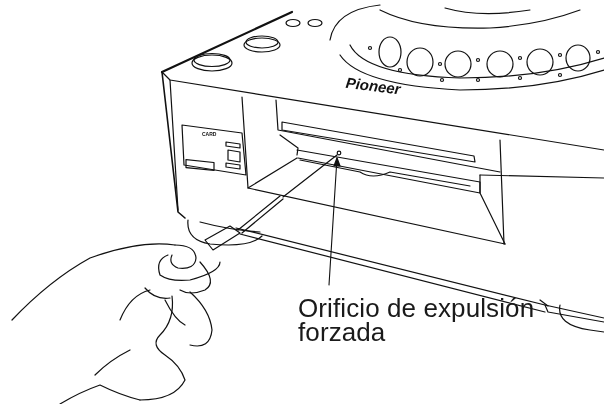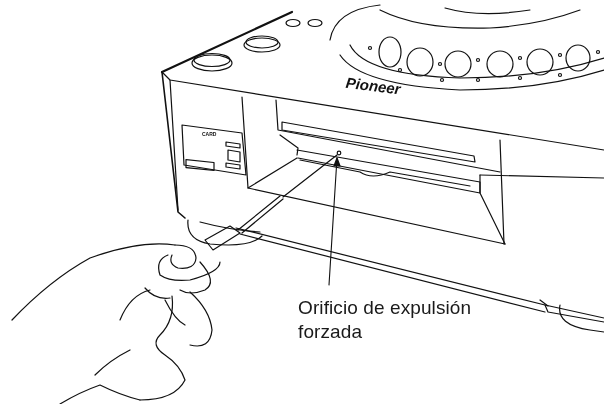--- a/index.html
+++ b/index.html
@@ -1,18 +1,18 @@
 <!DOCTYPE html>
 <html><head>
 <meta charset="utf-8">
 <style>
   html, body { margin:0; padding:0; background:#ffffff; }
   body { width:604px; height:404px; position:relative; overflow:hidden; font-family:"Liberation Sans", sans-serif; }
   #art { position:absolute; left:0; top:0; width:604px; height:404px; }
-  .callout { position:absolute; left:298px; top:296px; font-size:19px; line-height:24px; color:#1a1a1a; font-family:"Liberation Sans", sans-serif; letter-spacing:0.1px; }
+  .callout { position:absolute; left:298px; top:296px; font-size:26px; line-height:24px; color:#1a1a1a; font-family:"Liberation Sans", sans-serif; letter-spacing:0.1px; }
   .brand { font-family:"Liberation Sans", sans-serif; font-style:italic; font-weight:bold; }
 </style>
 </head>
 <body>
 
 <svg id="art" viewBox="0 0 604 404" xmlns="http://www.w3.org/2000/svg" fill="none" stroke="#111" stroke-width="1.2" stroke-linejoin="round" stroke-linecap="round">
 
   <g>
     <path d="M162 72 L292 12" stroke-width="2.2"></path>
     <path d="M162 72 L170 80 L604 150"></path>

